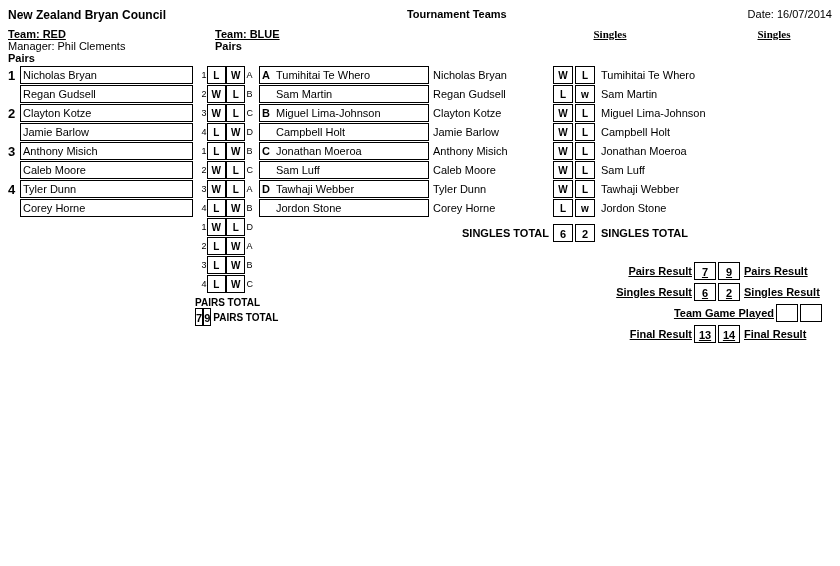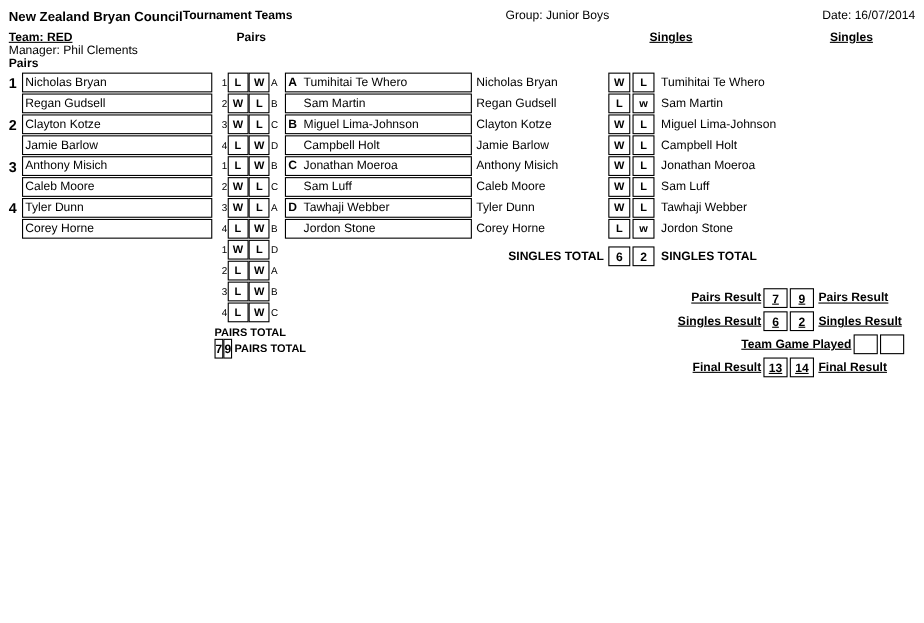--- a/index.html
+++ b/index.html
@@ -30,39 +30,37 @@
 
 <div>
 
   <div class="top-header">
     <div class="top-left">
       <div class="header-org">New Zealand Bryan Council</div>
     </div>
     <div class="top-center">
       <div class="bold">Tournament Teams</div>
     </div>
-    <div style="flex:1; text-align:center;">
-      <div>Group:  Junior Boys</div>
-    </div>
     <div class="top-right">
       <div>Date: 16/07/2014</div>
     </div>
   </div>
 
   <div style="display:flex; gap:2px; margin-bottom:2px;">
     <div style="width:205px;">
       <div class="bold underline">Team:  RED</div>
       <div>Manager: Phil Clements</div>
       <div class="bold">Pairs</div>
     </div>
     <div style="width:170px;">
+      <div class="bold underline">Team:  BLUE</div>
       <div class="bold">Pairs</div>
     </div>
     <div style="flex:1;">
-      <div style="display:flex; gap:4px;">
+      <div style="display:flex; gap:4px;font-family:Liberation Serif, serif;">
         <div style="flex:1;"></div>
         <div style="width:280px; display:flex; gap:4px;">
           <div style="flex:1; text-align:center; font-weight:bold; text-decoration:underline;">Singles</div>
           <div style="width:40px;"></div>
           <div style="flex:1; text-align:center; font-weight:bold; text-decoration:underline;">Singles</div>
         </div>
       </div>
     </div>
   </div>
 

